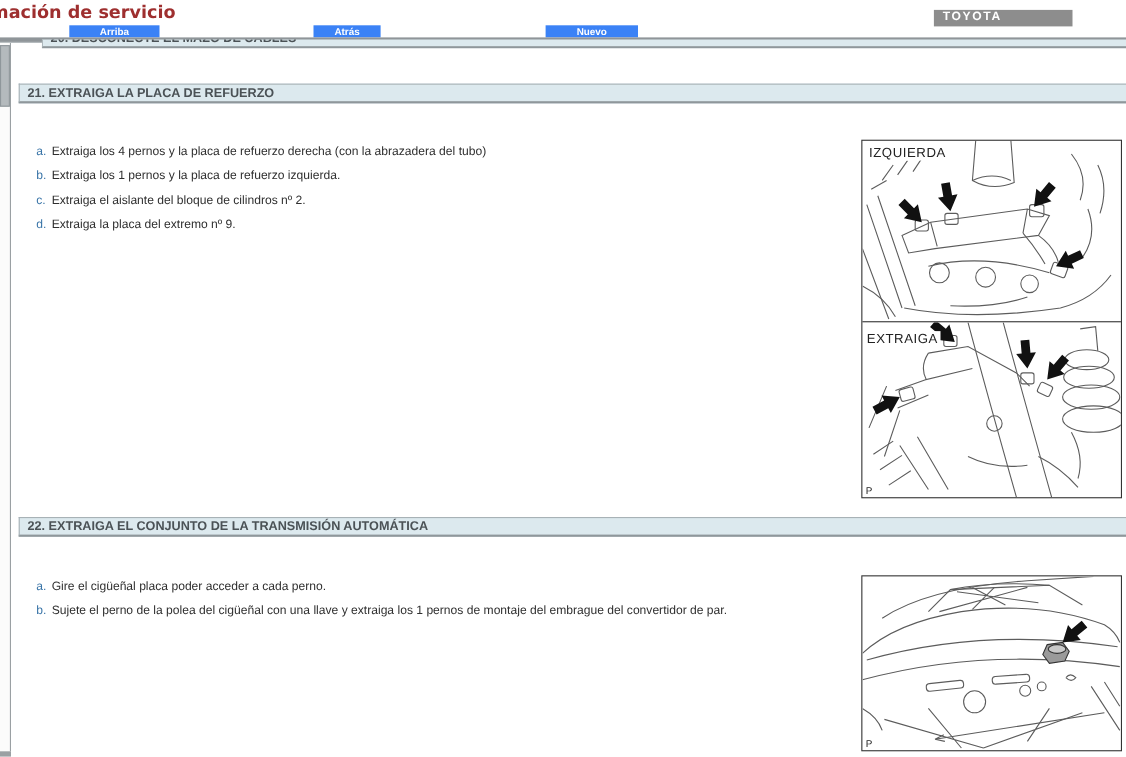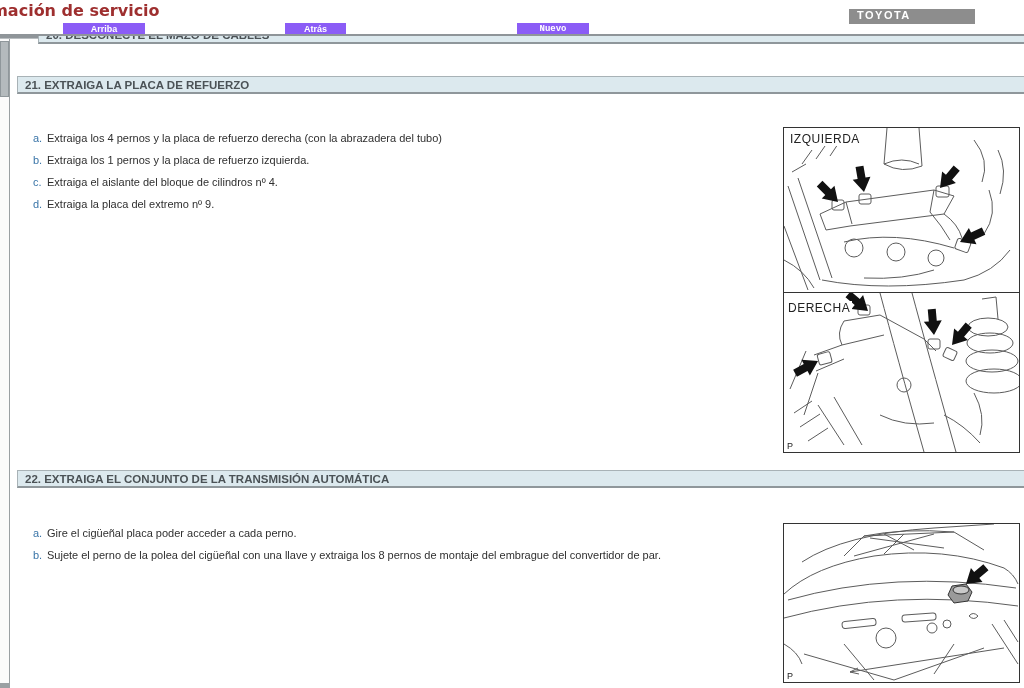--- a/index.html
+++ b/index.html
@@ -3,26 +3,26 @@
 <meta charset="utf-8">
 <style>
   * { margin:0; padding:0; box-sizing:border-box; }
   html,body { width:1024px; height:688px; background:#fff; overflow:hidden; }
   body { font-family:"Liberation Sans", sans-serif; position:relative; }
 
   
   .top-header { position:absolute; left:0; top:0; width:1024px; height:34px; background:#fff; }
   .page-title { position:absolute; left:-52px; top:1px; font-size:16px; font-weight:bold;
                 color:#9e2f2f; white-space:nowrap; font-family:"DejaVu Sans", sans-serif; }
-  .navbtn { position:absolute; top:23px; height:11px; border:none; background:#8b5cf6;
+  .navbtn { position:absolute; top:23px; height:11px; border:none; background:#3b82f6;
             color:#fff; font-weight:bold; font-size:9px; line-height:10px; text-align:center;
             font-family:"Liberation Sans", sans-serif; cursor:pointer; padding:0; }
   .btn-arriba { left:63px;  width:82px; }
   .btn-atras  { left:285px; width:61px; }
-  .btn-nuevo  { left:517px; width:72px;font-family:Liberation Mono, monospace; }
+  .btn-nuevo  { left:496px; width:84px; }
   .brand-box { position:absolute; left:849px; top:9px; width:126px; height:15px; background:#8d8d8d;
                color:#fff; font-weight:bold; font-size:11px; line-height:13px; padding-left:8px;
                letter-spacing:1.5px; }
 
   
   .graybar { position:absolute; left:0; top:34px; width:1024px; height:5px; background:#8f9599;
              border-bottom:1px solid #b9bec1; }
 
   
   .vscroll { position:absolute; left:0; top:39px; width:10px; height:644px; background:#fbfbfb;
@@ -83,21 +83,21 @@
 
 <div class="sec-bar sec21">21. EXTRAIGA LA PLACA DE REFUERZO</div>
 
 <div class="step" style="top:132px">
   <span class="letter">a.</span><span class="txt">Extraiga los 4 pernos y la placa de refuerzo derecha (con la abrazadera del tubo)</span>
 </div>
 <div class="step" style="top:154px">
   <span class="letter">b.</span><span class="txt">Extraiga los 1 pernos y la placa de refuerzo izquierda.</span>
 </div>
 <div class="step" style="top:176px">
-  <span class="letter">c.</span><span class="txt">Extraiga el aislante del bloque de cilindros nº 4.</span>
+  <span class="letter">c.</span><span class="txt">Extraiga el aislante del bloque de cilindros nº 2.</span>
 </div>
 <div class="step" style="top:198px">
   <span class="letter">d.</span><span class="txt">Extraiga la placa del extremo nº 9.</span>
 </div>
 
 <div class="figure fig1">
   <div class="subimg top">
     <span class="fig-label lbl-izq">IZQUIERDA</span>
     <svg class="art" width="235" height="165" viewBox="0 0 235 165">
       <g stroke="#5c5c5c" fill="none" stroke-width="1">
@@ -123,21 +123,21 @@
       </g>
       <g fill="#111">
         <path d="M0,-4 L12,-4 L12,-9 L26,0 L12,9 L12,4 L0,4 Z" transform="translate(54,74) rotate(45) translate(-26,0)"></path>
         <path d="M0,-4 L12,-4 L12,-9 L26,0 L12,9 L12,4 L0,4 Z" transform="translate(80,64) rotate(80) translate(-26,0)"></path>
         <path d="M0,-4 L12,-4 L12,-9 L26,0 L12,9 L12,4 L0,4 Z" transform="translate(156,60) rotate(130) translate(-26,0)"></path>
         <path d="M0,-4 L12,-4 L12,-9 L26,0 L12,9 L12,4 L0,4 Z" transform="translate(176,114) rotate(155) translate(-26,0)"></path>
       </g>
     </svg>
   </div>
   <div class="subimg bot">
-    <span class="fig-label lbl-der">DERECHA</span>
+    <span class="fig-label lbl-der">EXTRAIGA</span>
     <span class="p-corner">P</span>
     <svg class="art" width="235" height="159" viewBox="0 0 235 159">
       <g stroke="#5c5c5c" fill="none" stroke-width="1">
         <path d="M96,0 Q112,60 140,159 M128,0 Q142,52 172,159"></path>
         <ellipse cx="204" cy="34" rx="20" ry="9"></ellipse>
         <ellipse cx="206" cy="50" rx="23" ry="10"></ellipse>
         <ellipse cx="208" cy="68" rx="26" ry="11"></ellipse>
         <ellipse cx="210" cy="88" rx="28" ry="12"></ellipse>
         <path d="M198,6 L212,4 L214,26 M190,100 Q202,122 196,142"></path>
         <path d="M60,28 L96,22 L140,46 L152,58 M60,28 Q52,40 58,52 L100,42"></path>
@@ -159,21 +159,21 @@
     </svg>
   </div>
 </div>
 
 <div class="sec-bar sec22">22. EXTRAIGA EL CONJUNTO DE LA TRANSMISIÓN AUTOMÁTICA</div>
 
 <div class="step" style="top:527px">
   <span class="letter">a.</span><span class="txt">Gire el cigüeñal placa poder acceder a cada perno.</span>
 </div>
 <div class="step" style="top:549px">
-  <span class="letter">b.</span><span class="txt">Sujete el perno de la polea del cigüeñal con una llave y extraiga los 8 pernos de montaje del embrague del convertidor de par.</span>
+  <span class="letter">b.</span><span class="txt">Sujete el perno de la polea del cigüeñal con una llave y extraiga los 1 pernos de montaje del embrague del convertidor de par.</span>
 </div>
 
 <div class="figure fig2">
   <div class="subimg bot" style="height:158px">
     <span class="p-corner">P</span>
     <svg class="art" width="235" height="158" viewBox="0 0 235 158">
       <g stroke="#5c5c5c" fill="none" stroke-width="1">
         <path d="M18,38 Q60,10 150,4 L210,0"></path>
         <path d="M0,70 Q30,42 90,32 Q160,22 220,44 Q230,50 234,60"></path>
         <path d="M60,32 L80,12 L170,8 L200,26"></path>

